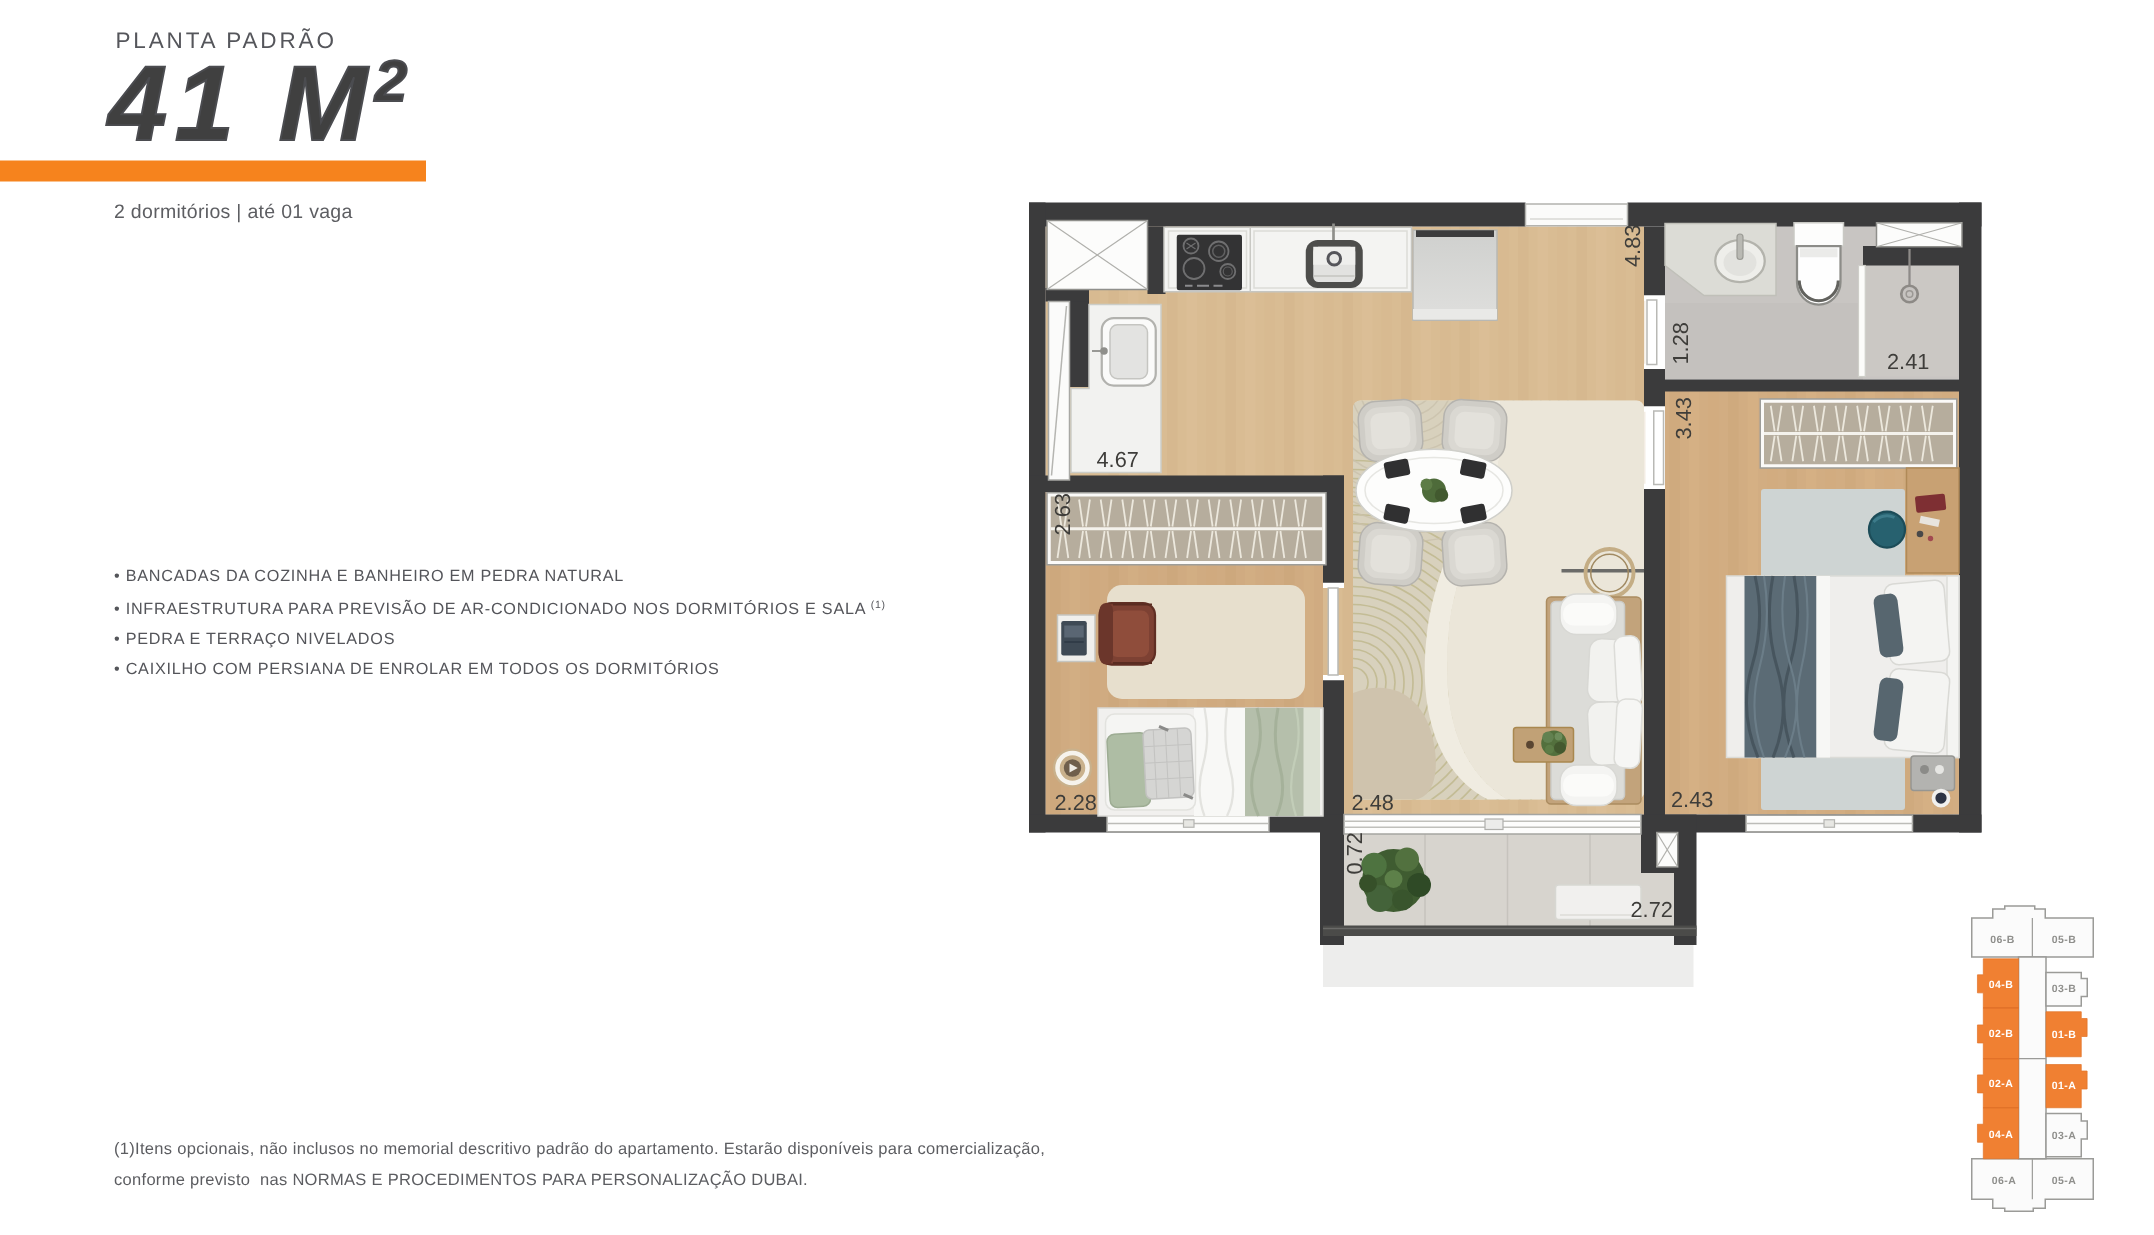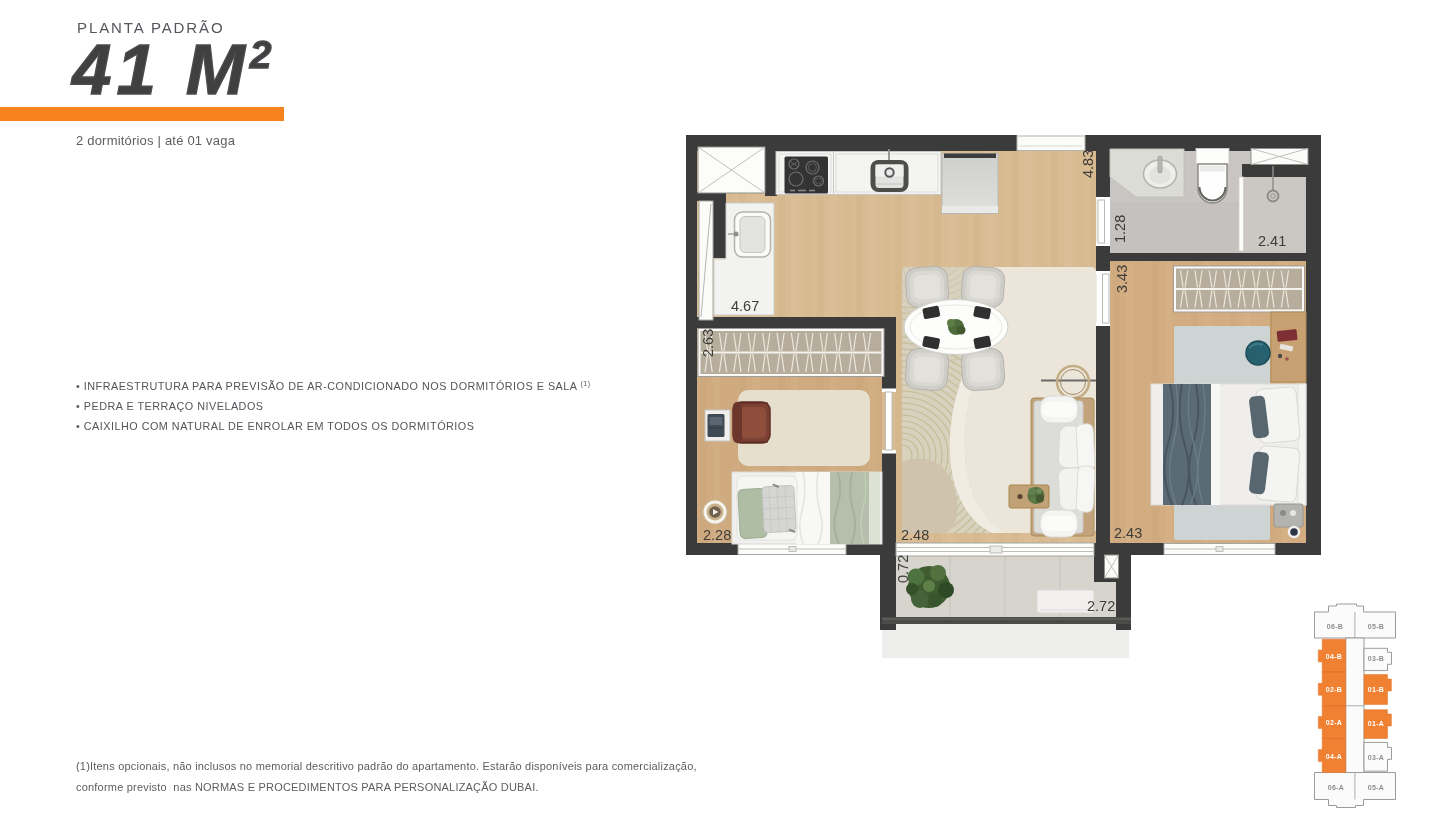--- a/index.html
+++ b/index.html
@@ -26,23 +26,24 @@
 
 <div class="kicker">PLANTA PADRÃO</div>
 
 <div class="h1">41 M<span class="sup">2</span></div>
 
 <div class="bar"></div>
 
 <div class="sub">2 dormitórios | até 01 vaga</div>
 
 <div class="bullets">
+  <div>• BANCADAS DA COZINHA E BANHEIRO EM PEDRA NATURAL</div>
   <div>• INFRAESTRUTURA PARA PREVISÃO DE AR-CONDICIONADO NOS DORMITÓRIOS E SALA <span class="sup1">(1)</span></div>
   <div>• PEDRA E TERRAÇO NIVELADOS</div>
-  <div>• CAIXILHO COM NATURAL DE ENROLAR EM TODOS OS DORMITÓRIOS</div>
+  <div>• CAIXILHO COM PERSIANA DE ENROLAR EM TODOS OS DORMITÓRIOS</div>
 </div>
 
 <div class="foot">(1)Itens opcionais, não inclusos no memorial descritivo padrão do apartamento. Estarão disponíveis para comercialização,<br>conforme previsto&nbsp; nas NORMAS E PROCEDIMENTOS PARA PERSONALIZAÇÃO DUBAI.</div>
 
 <svg width="1436" height="823" viewBox="0 0 1436 823">
 
 <g>
       <rect x="697" y="151" width="399" height="392" fill="#d9bc93"></rect>
 <rect x="700" y="151" width="7" height="392" fill="#cfae83" opacity="0.22"></rect>
 <rect x="713" y="151" width="7" height="392" fill="#e3c9a5" opacity="0.22"></rect>

